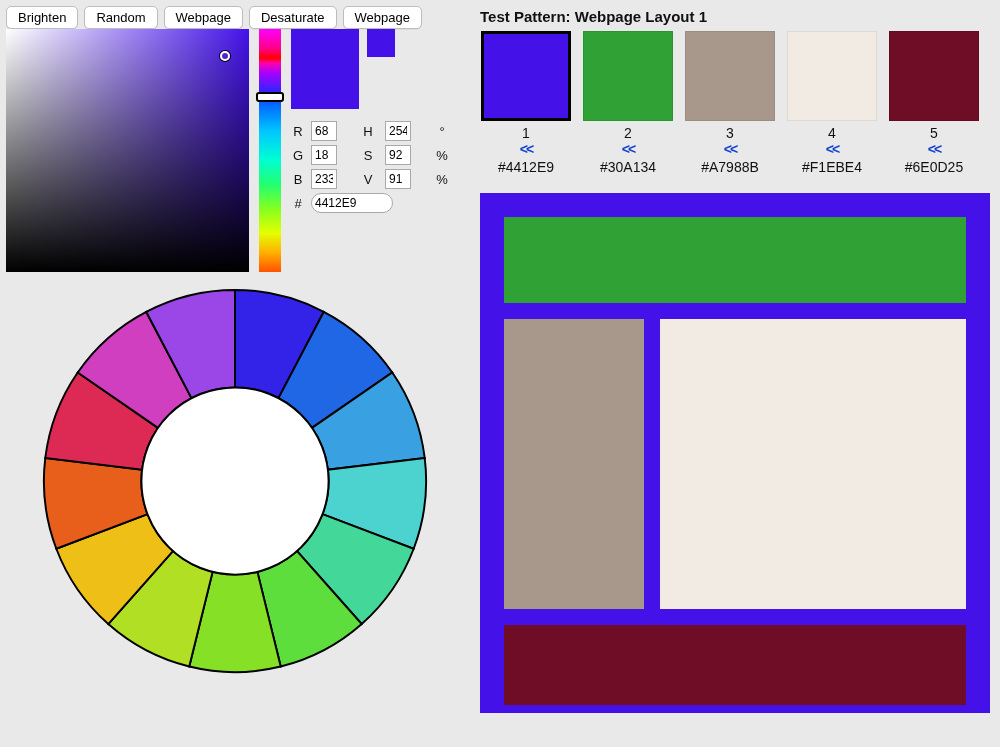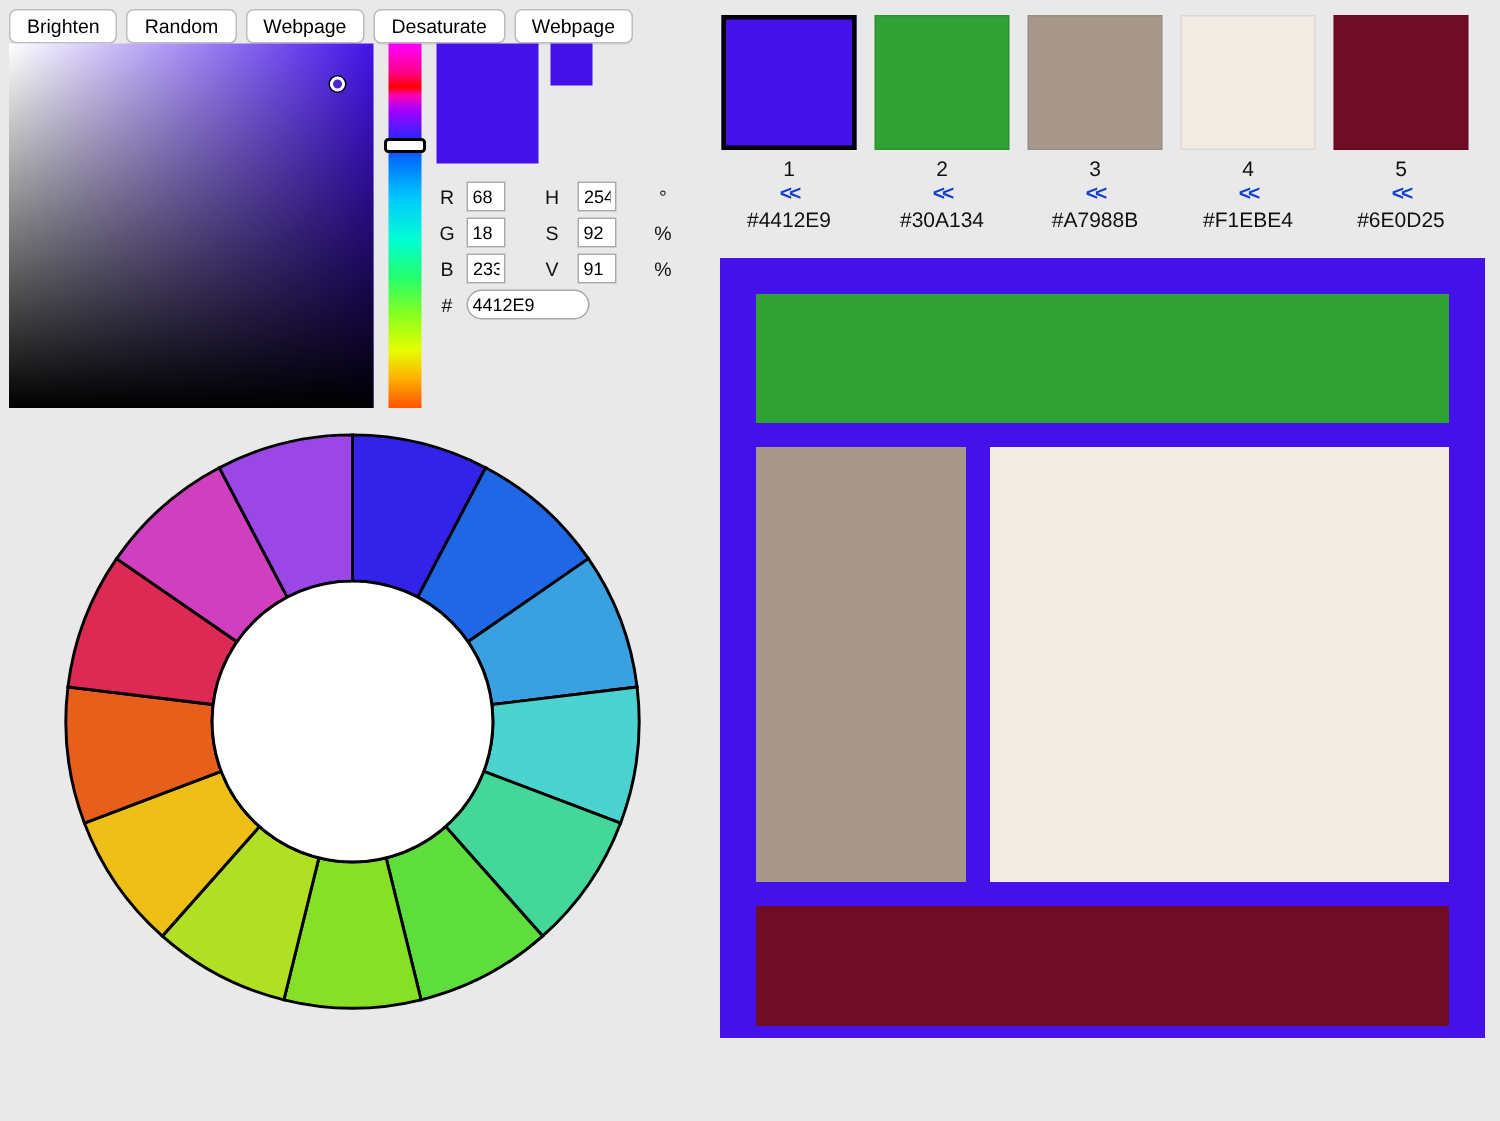--- a/index.html
+++ b/index.html
@@ -183,20 +183,21 @@
         <path d="M 8.368408216829351 134.7512789301685 A 98 98 0 0 1 2.714530338390702 88.18740533497841 L 52.3499740432934 94.21423934774452 A 48 48 0 0 0 55.1192203511001 117.02103457804172 Z" fill="#e85e1b" stroke="#000" stroke-width="1"></path>
         <path d="M 2.714530338390702 88.18740533497841 A 98 98 0 0 1 19.34758114242163 44.32965482034678 L 60.49677443710448 72.73289215690454 A 48 48 0 0 0 52.3499740432934 94.21423934774452 Z" fill="#dc2a55" stroke="#000" stroke-width="1"></path>
         <path d="M 19.347581142421717 44.329654820346676 A 98 98 0 0 1 54.457129139710624 13.225309485985463 L 77.69328774189908 57.498110768645944 A 48 48 0 0 0 60.49677443710451 72.7328921569045 Z" fill="#cf3fbf" stroke="#000" stroke-width="1"></path>
         <path d="M 54.457129139710624 13.225309485985463 A 98 98 0 0 1 99.99999999999999 2 L 99.99999999999999 52 A 48 48 0 0 0 77.69328774189908 57.498110768645944 Z" fill="#9b46e6" stroke="#000" stroke-width="1"></path>
         <circle cx="100" cy="100" r="48" fill="#fff" stroke="#000" stroke-width="1"></circle>
       </svg>
   </div>
 </div>
 
 <div class="right">
+  <h3>Test Pattern: Webpage Layout 1</h3>
 
   <div class="swatches" id="swatches">
       <div class="sw-item">
       <div class="sw-tile sw-sel" style="background:#4412E9"></div>
       <div class="sw-num">1</div>
       <div class="sw-arrow">&lt;&lt;</div>
       <div class="sw-hex">#4412E9</div>
       </div>
       <div class="sw-item">
       <div class="sw-tile " style="background:#30A134"></div>

